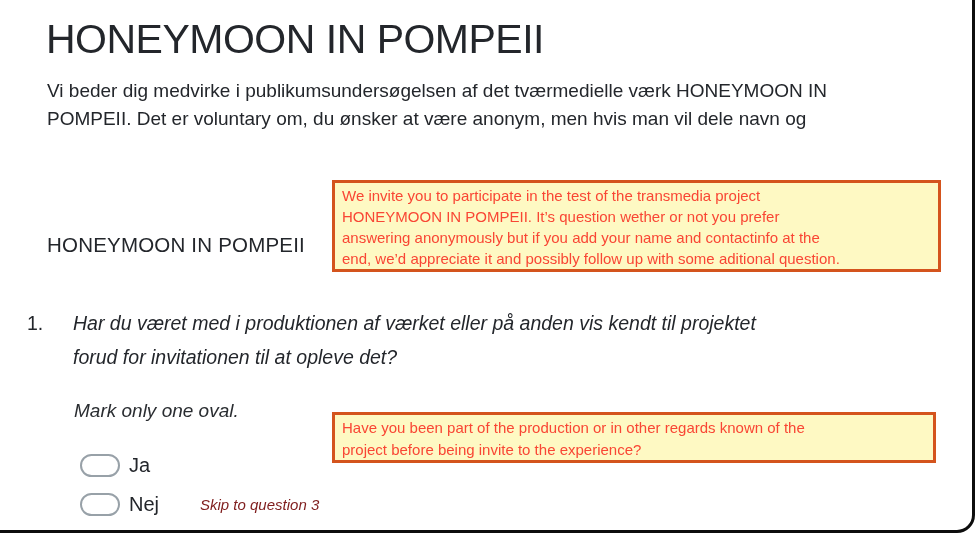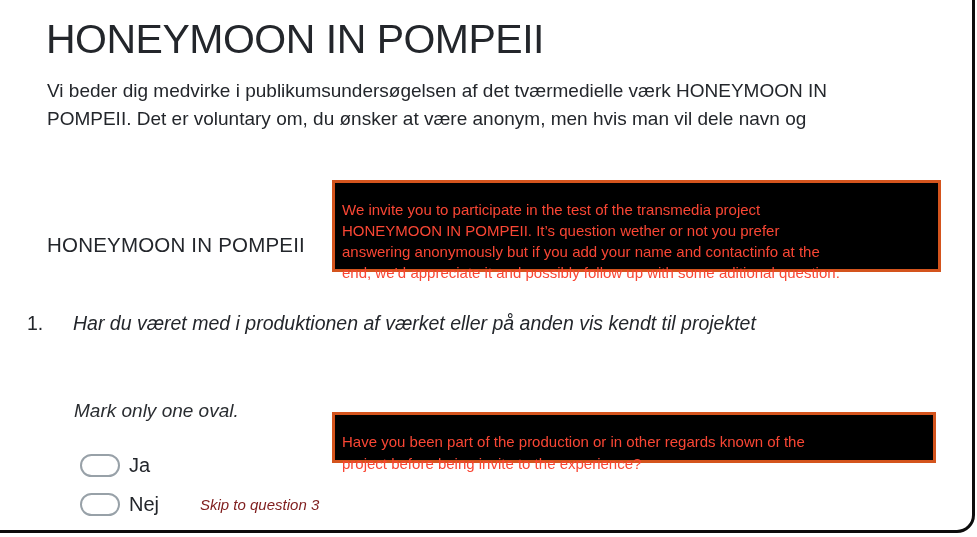--- a/index.html
+++ b/index.html
@@ -27,23 +27,23 @@
   }
   .intro {
     position: absolute; left: 47px; top: 77px;
     font-size: 19px; line-height: 27.5px; color: #23262b;
   }
   .intro div { white-space: nowrap; }
   .annot {
     position: absolute;
     border: 3px solid #d4541d;
     color: #f94634;
-    background: #000000;
+    background: #fef9c3;
     font-size: 15px;
-    padding: 16px 7px;
+    padding: 2px 7px;
     box-sizing: border-box;
   }
   .annot div { white-space: nowrap; }
   .annot-intro { left: 332px; top: 180px; width: 609px; height: 92px; line-height: 21px; }
   .annot-question { left: 332px; top: 412px; width: 604px; height: 51px; line-height: 22px; }
   .section-label {
     position: absolute; left: 47px; top: 233px;
     font-size: 20.5px; letter-spacing: 0.2px; color: #23262b; white-space: nowrap;
   }
   .q-number {
@@ -99,20 +99,21 @@
     <div>HONEYMOON IN POMPEII. It’s question wether or not you prefer</div>
     <div>answering anonymously but if you add your name and contactinfo at the</div>
     <div>end,  we’d appreciate it and possibly follow up with some aditional question.</div>
   </div>
 
   <div class="section-label">HONEYMOON IN POMPEII</div>
 
   <div class="q-number">1.</div>
   <div class="q-text">
     <div>Har du været med i produktionen af værket eller på anden vis kendt til projektet</div>
+    <div>forud for invitationen til at opleve det?</div>
   </div>
 
   <div class="instruction">Mark only one oval.</div>
 
   <div class="annot annot-question">
     <div>Have you been part of the production or in other regards known of the</div>
     <div>project before being invite to the experience?</div>
   </div>
 
   <div class="oval oval-1"></div>

